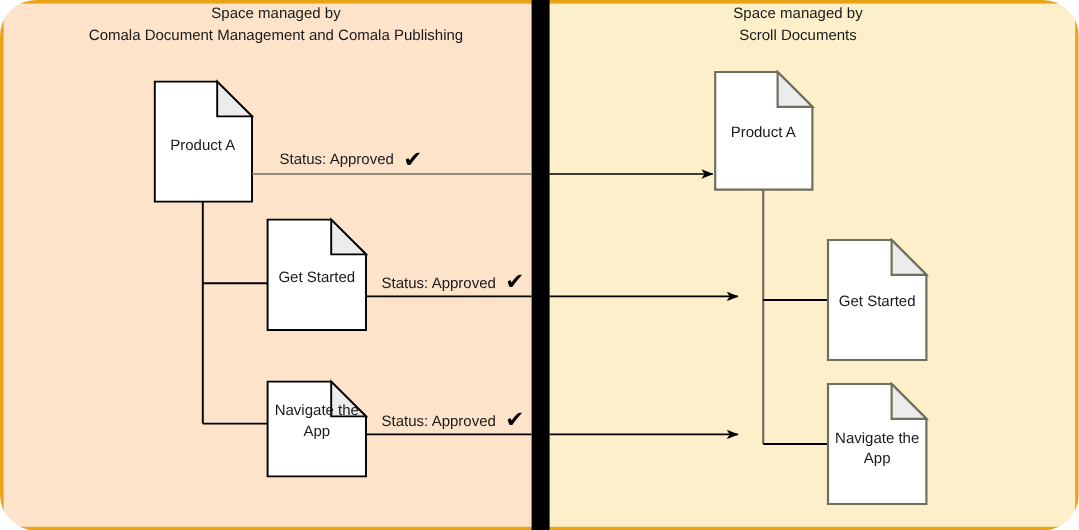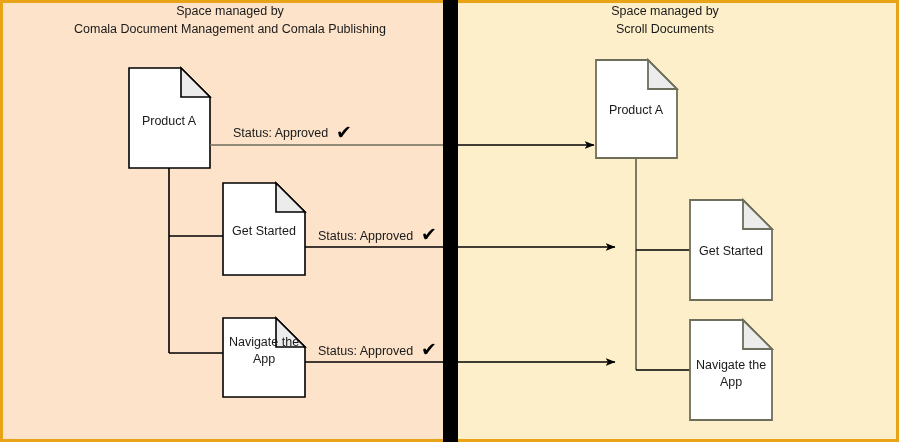--- a/index.html
+++ b/index.html
@@ -7,20 +7,21 @@
     padding: 0;
     background: #ffffff;
   }
   #canvas {
     position: relative;
     width: 899px;
     height: 442px;
     overflow: hidden;
     font-family: "Liberation Sans", sans-serif;
     background: #ffffff;
+    border-radius: 30px;
   }
   #diagram-svg {
     position: absolute;
     left: 0;
     top: 0;
     width: 899px;
     height: 442px;
     display: block;
   }
   .panel-title {

